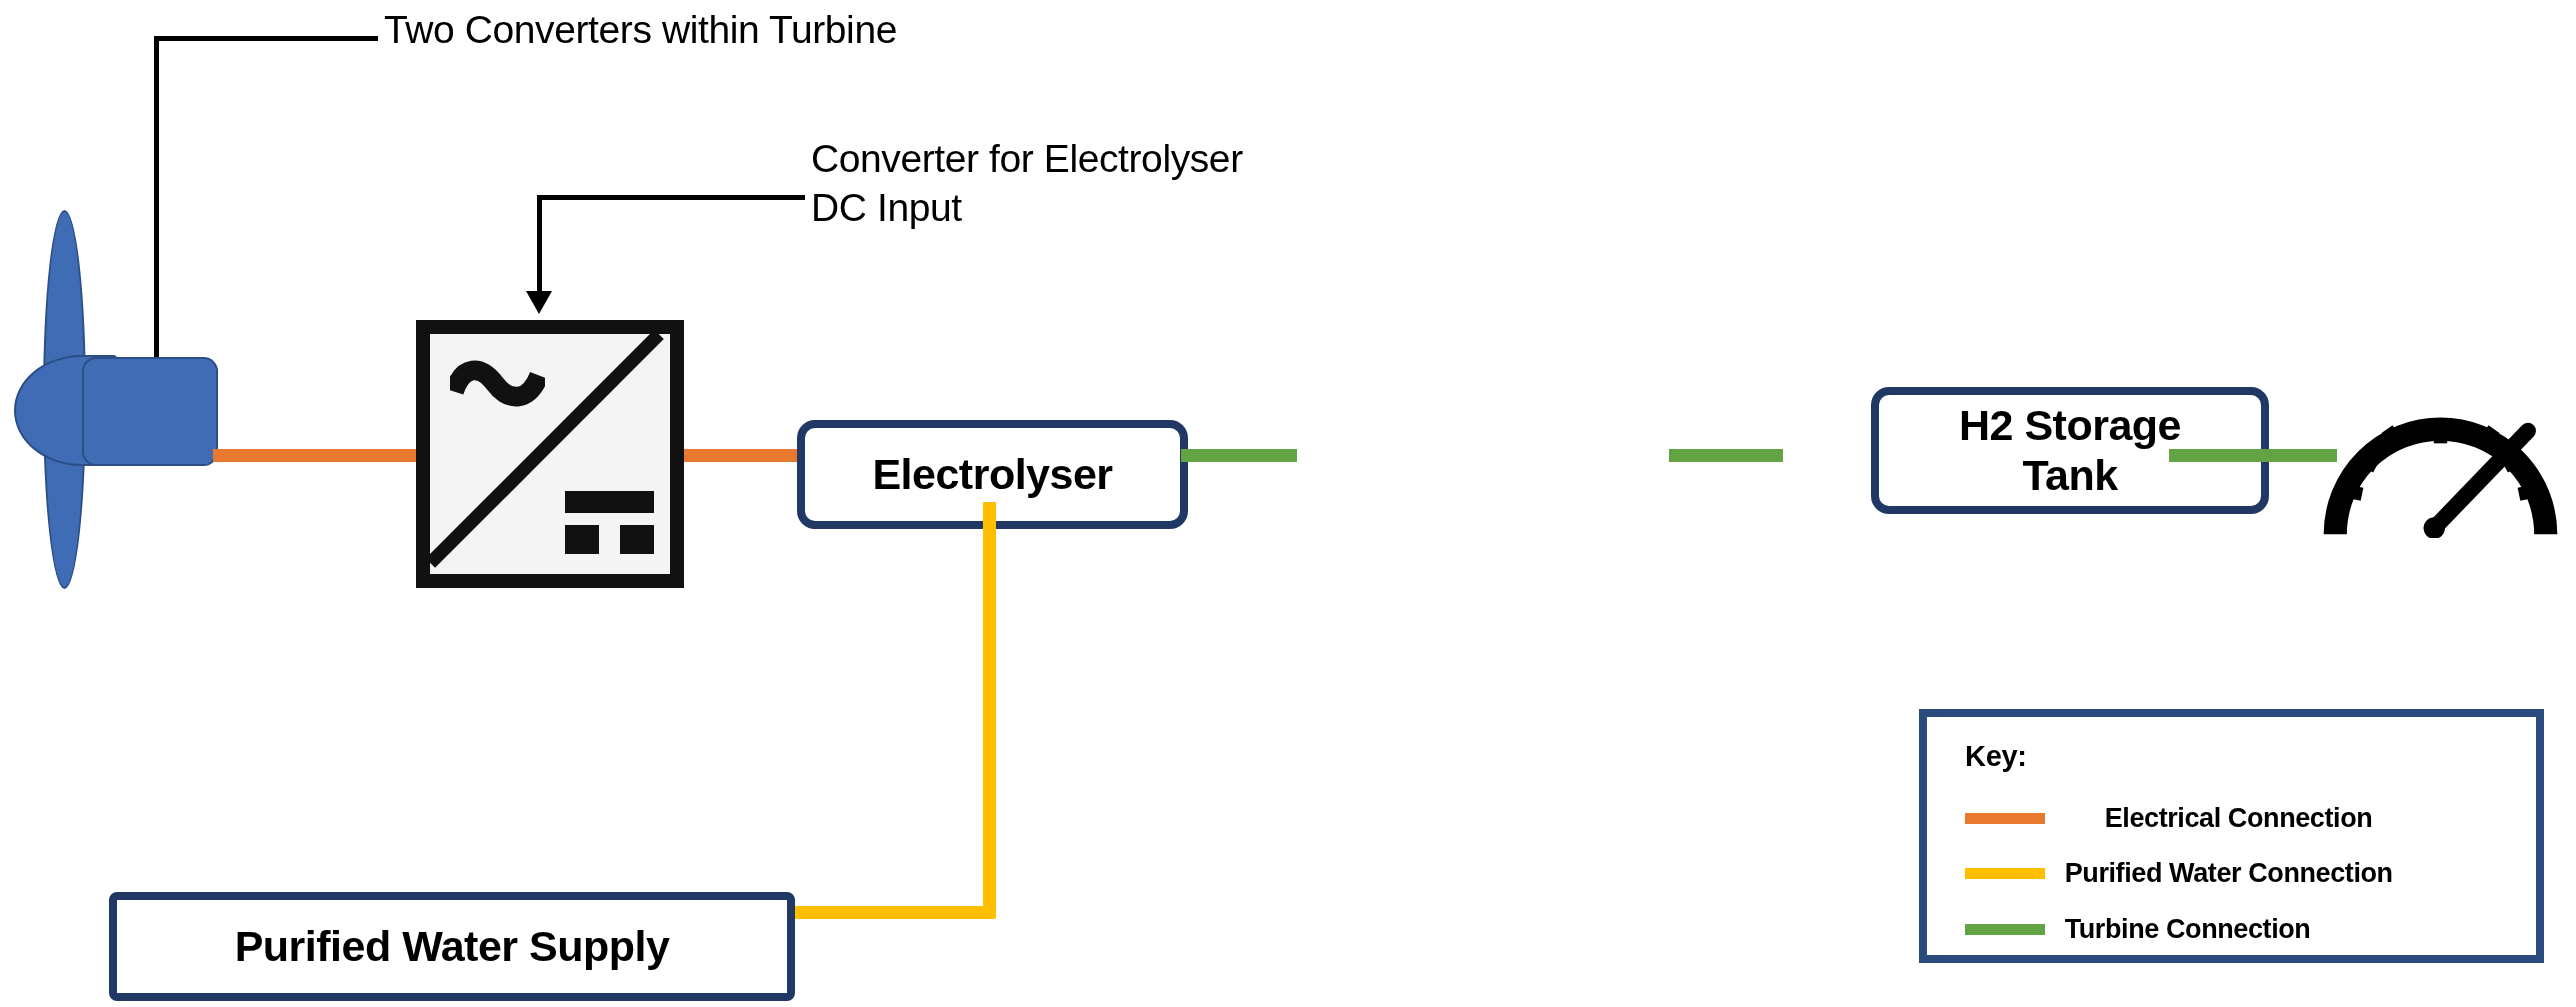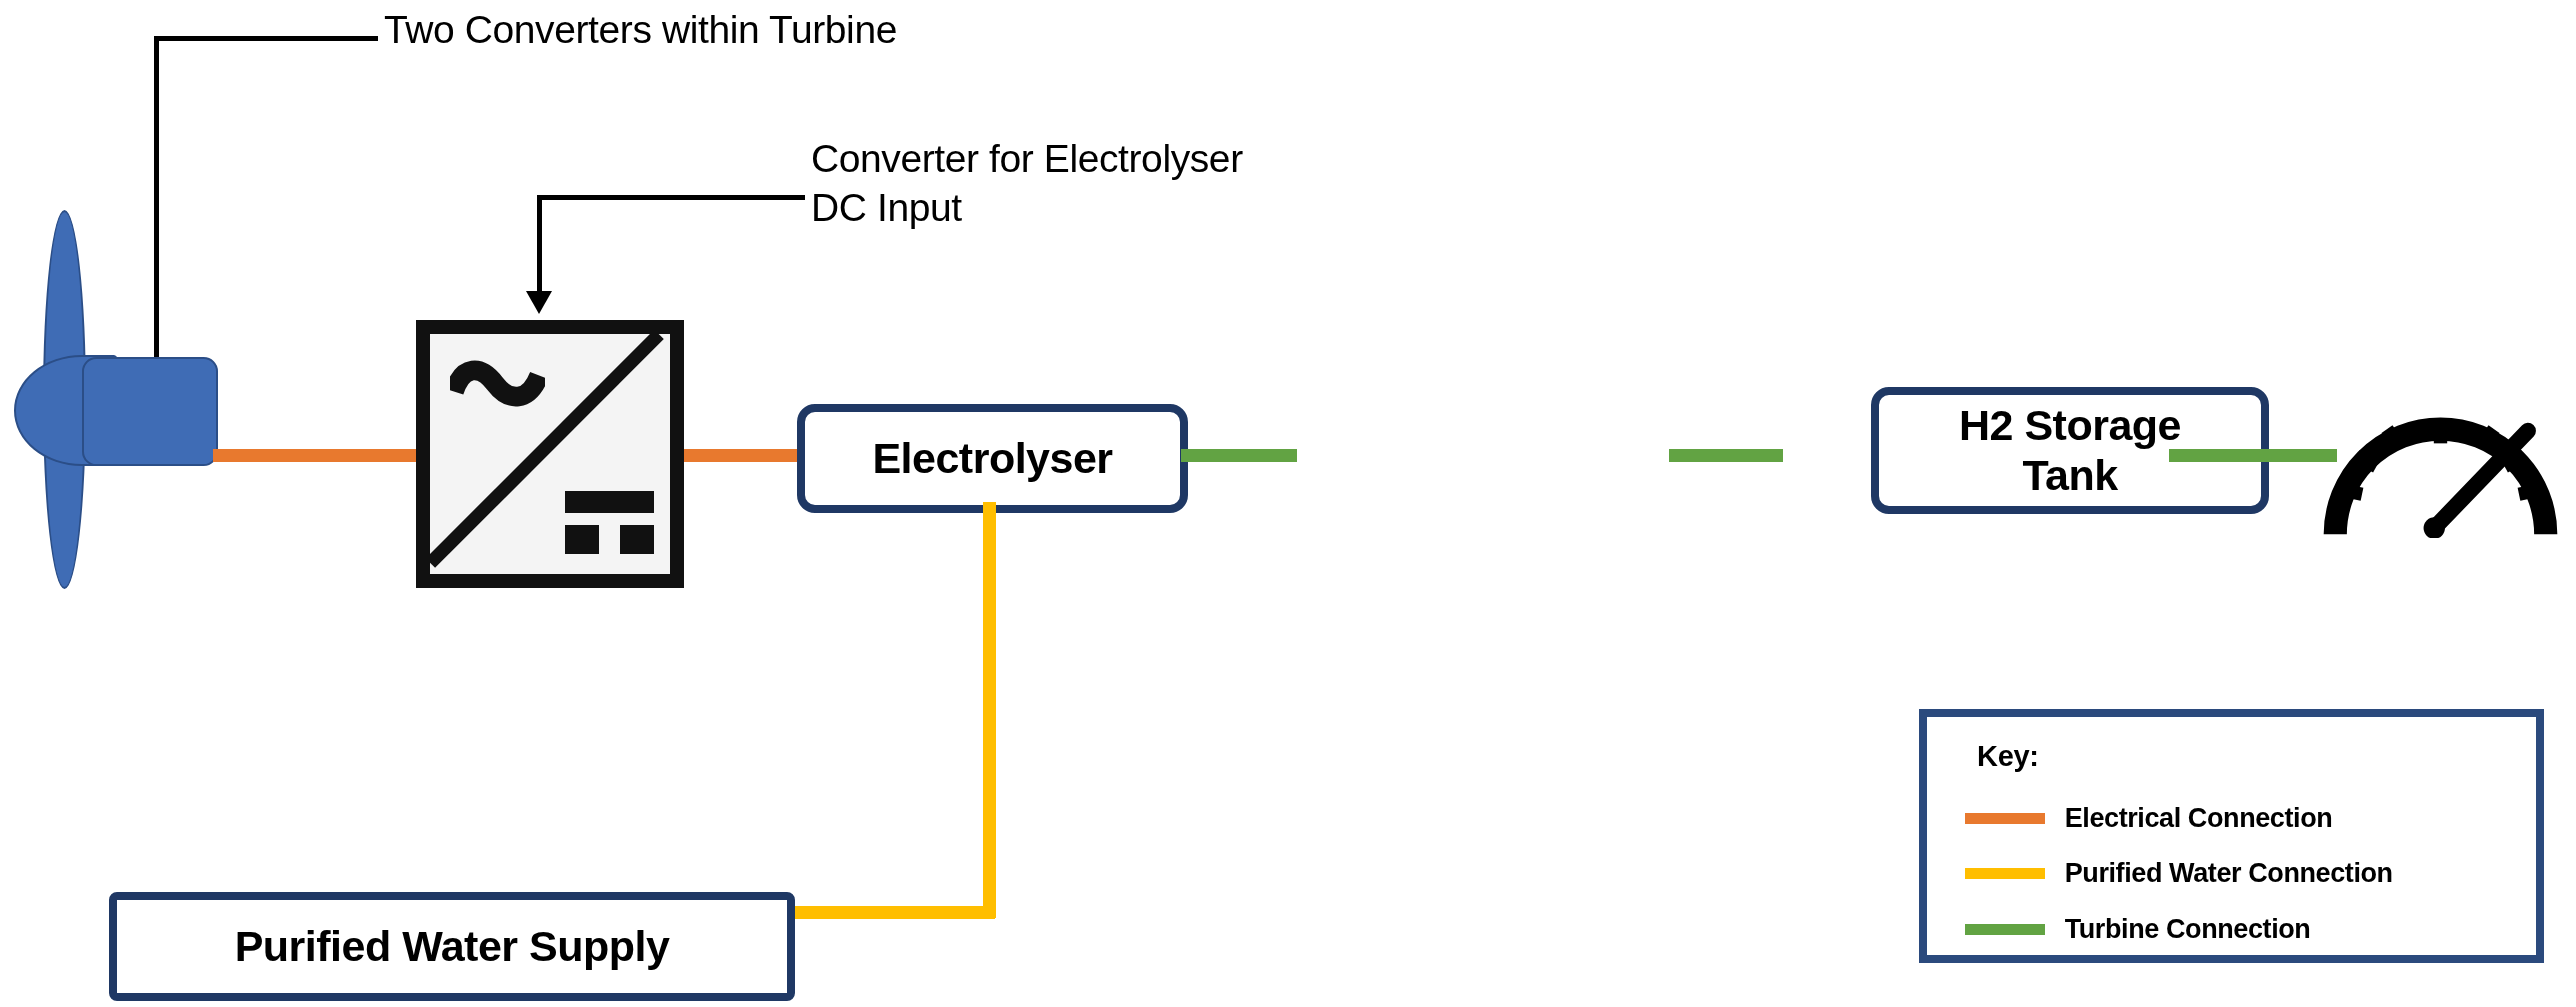--- a/index.html
+++ b/index.html
@@ -101,21 +101,21 @@
   #gauge{left:2321px;top:404px;width:239px;height:134px;}
 
   
   #legend{
     left:1919px;top:709px;width:625px;height:254px;
     box-sizing:border-box;
     border:8px solid #2B4A7D;
     background:#ffffff;
   }
   #legend-title{
-    position:absolute;left:50px;top:23px;
+    position:absolute;left:38px;top:23px;
     font-family:"Liberation Sans", sans-serif;
     font-weight:700;font-size:29px;color:#000;letter-spacing:-0.3px;
   }
   .legend-row{
     position:absolute;left:38px;display:flex;align-items:center;
   }
   .legend-swatch{width:80px;height:11.6px;margin-right:19.7px;flex:none;}
   .legend-label{
     font-family:"Liberation Sans", sans-serif;
     font-weight:700;font-size:27px;color:#000;letter-spacing:-0.4px;
@@ -157,21 +157,21 @@
         <div class="dc-dashes">
           <div class="dc-dash"></div>
           <div class="dc-dash"></div>
         </div>
       </div>
     </div>
   </div>
 
   <div class="abs pipe-h c-elec" style="left:684px;top:449px;width:120px;"></div>
 
-  <div class="abs pbox" style="left:797px;top:404px;width:391px;height:109px;">
+  <div class="abs pbox" style="left:797px;top:420px;width:391px;height:109px;">
     <span>Electrolyser</span>
   </div>
 
   <div class="abs pipe-h c-h2" style="left:1181px;top:449px;width:116px;"></div>
 
 
   <div class="abs pipe-h c-h2" style="left:1669px;top:449px;width:114px;"></div>
 
   <div class="abs pbox" style="left:1871px;top:387px;width:398px;height:127px;">
     <span>H2 Storage
@@ -198,21 +198,21 @@
   <div class="abs pipe-v c-water" style="left:983px;top:502px;height:416px;"></div>
   <div class="abs pipe-h c-water" style="left:786px;top:906px;width:209px;"></div>
 
   <div class="abs pbox" style="left:109px;top:892px;width:686px;height:109px;border-radius:8px;">
     <span>Purified Water Supply</span>
   </div>
 
   <div class="abs" id="legend">
     <div id="legend-title">Key:</div>
 
-    <div class="legend-row" style="top:86px;">
+    <div class="legend-row" style="top:86px;gap:40px;">
       <div class="legend-swatch c-elec"></div>
       <div class="legend-label">Electrical Connection</div>
     </div>
 
     <div class="legend-row" style="top:141px;">
       <div class="legend-swatch c-water"></div>
       <div class="legend-label">Purified Water Connection</div>
     </div>
 
     <div class="legend-row" style="top:197px;">

